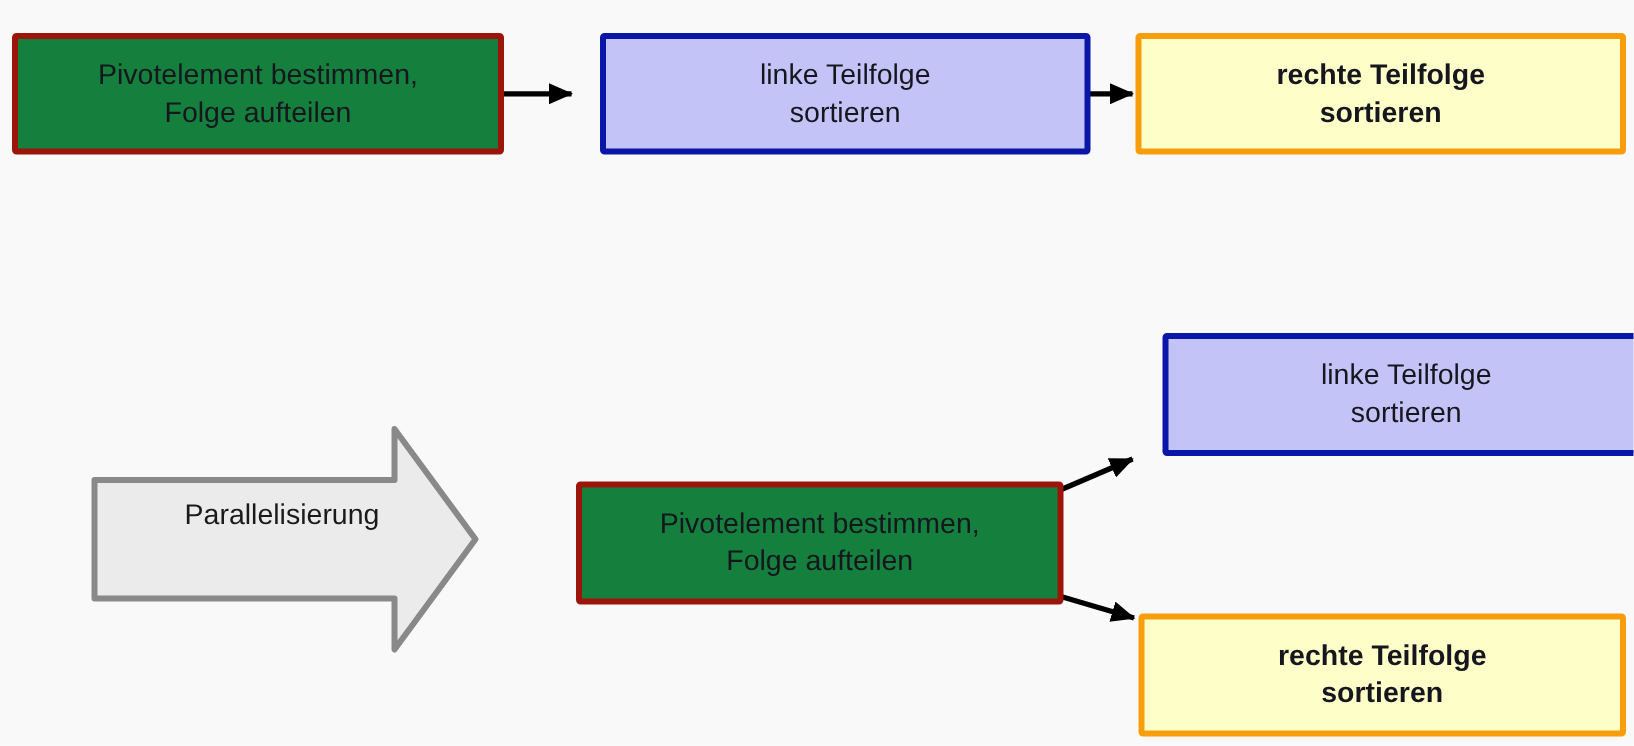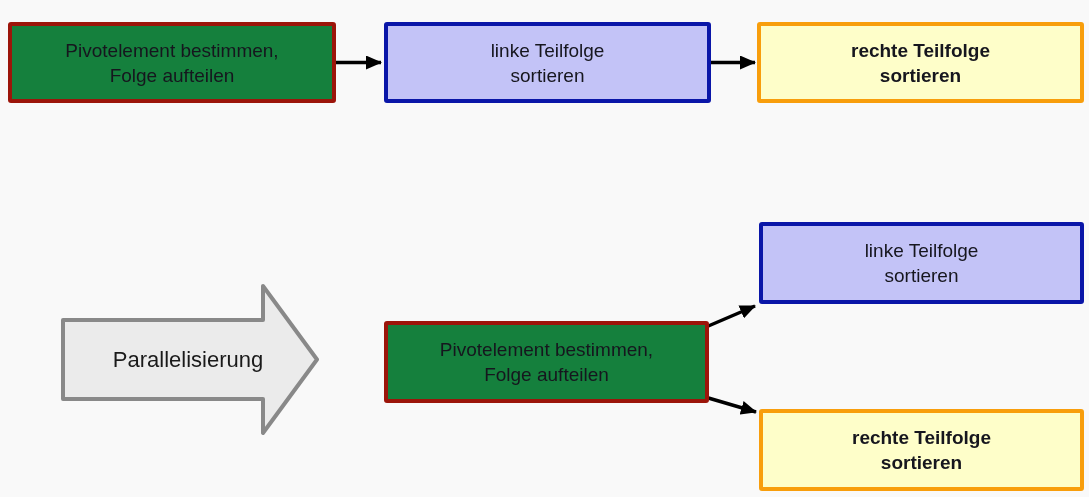--- a/index.html
+++ b/index.html
@@ -37,42 +37,43 @@
     line-height: 25px;
     color: #16161E;
   }
   .node-pivot {
     background: #15803d;
     border-color: #9C150A;
   }
   .node-left {
     background: #C3C3F7;
     border-color: #0A16A8;
+    margin-left: 16px;
   }
   .node-right {
     background: #FEFEC9;
     border-color: #F89E0C;
     font-weight: bold;
   }
   .pos-top-pivot   { left: 8px;   top: 22px;  width: 328px; height: 81px; }
   .pos-top-left    { left: 384px; top: 22px;  width: 327px; height: 81px; }
   .pos-top-right   { left: 757px; top: 22px;  width: 327px; height: 81px; }
   .pos-bot-pivot   { left: 384px; top: 321px; width: 325px; height: 82px; }
   .pos-bot-left    { left: 759px; top: 222px; width: 325px; height: 82px; }
   .pos-bot-right   { left: 759px; top: 409px; width: 325px; height: 82px; }
   .transform-label {
     position: absolute;
     left: 63px;
-    top: 320px;
+    top: 304px;
     width: 250px;
     height: 79px;
     display: flex;
     align-items: center;
     justify-content: center;
-    font-size: 22px;
+    font-size: 19px;
     color: #1A1A1A;
   }
 </style>
 </head>
 <body>
 
 <div class="canvas">
 
   <svg class="arrow-layer" width="1089" height="497" viewBox="0 0 1089 497" xmlns="http://www.w3.org/2000/svg">
     <defs>

